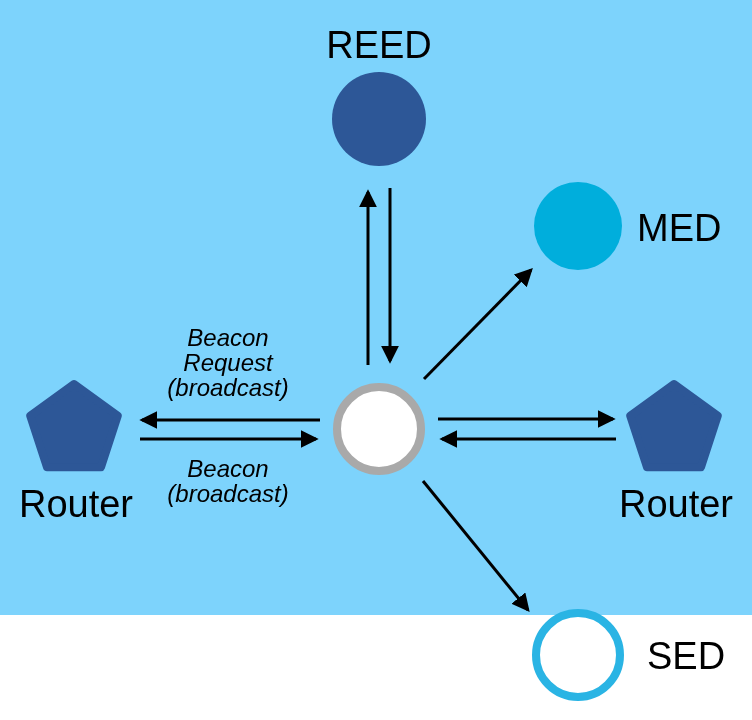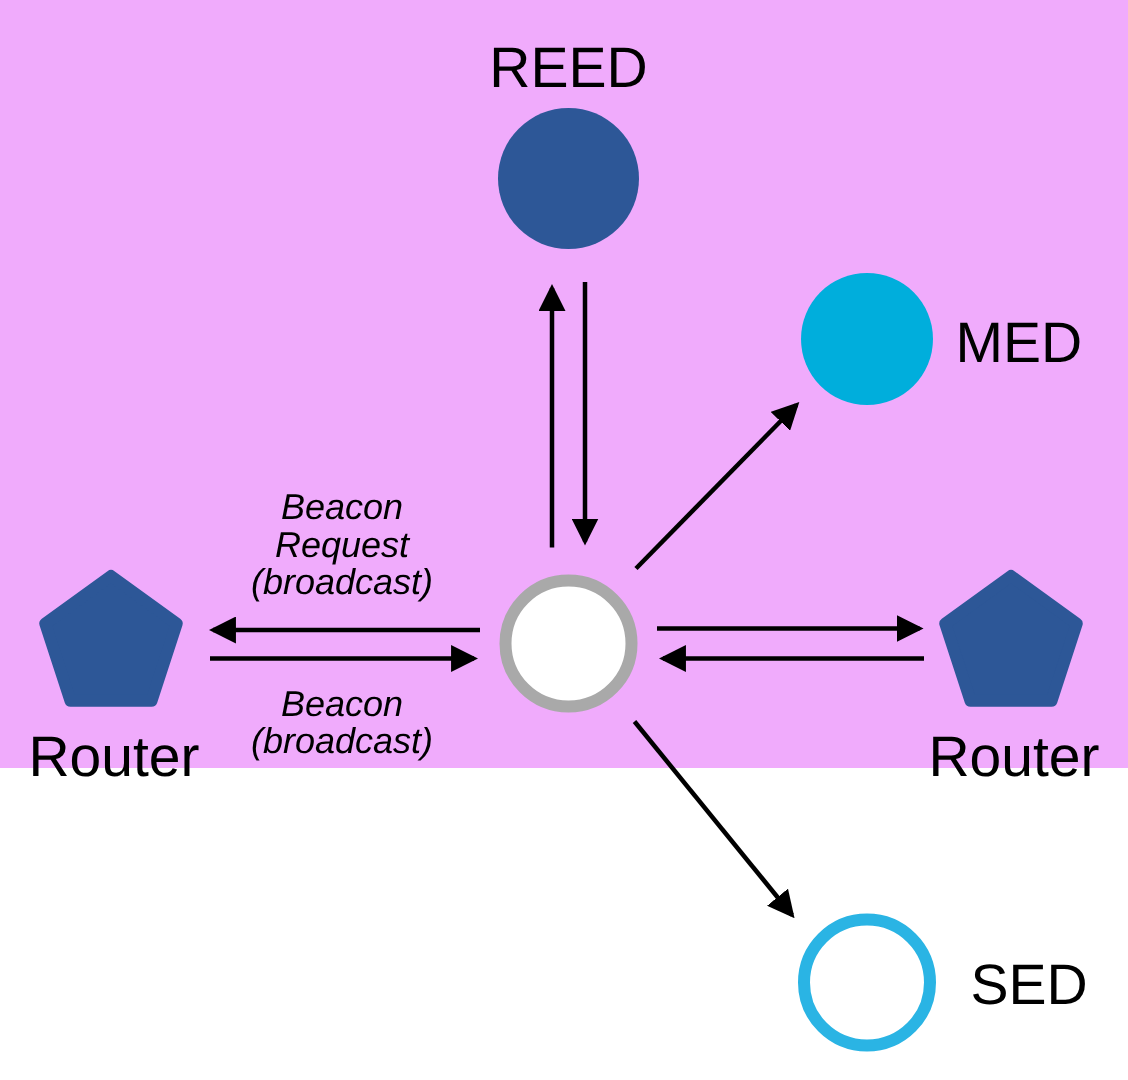--- a/index.html
+++ b/index.html
@@ -7,22 +7,22 @@
     padding: 0;
     background: #ffffff;
     width: 752px;
     height: 720px;
     overflow: hidden;
     font-family: "Liberation Sans", sans-serif;
   }
   .canvas {
     position: relative;
     width: 752px;
-    height: 512px;
-    background: #f0abfc;
+    height: 615px;
+    background: #7dd3fc;
   }
   svg { display: block; }
   text.node-label {
     font-family: "Liberation Sans", sans-serif;
     font-size: 38px;
     fill: #000000;
   }
   text.msg-label {
     font-family: "Liberation Sans", sans-serif;
     font-size: 24px;

